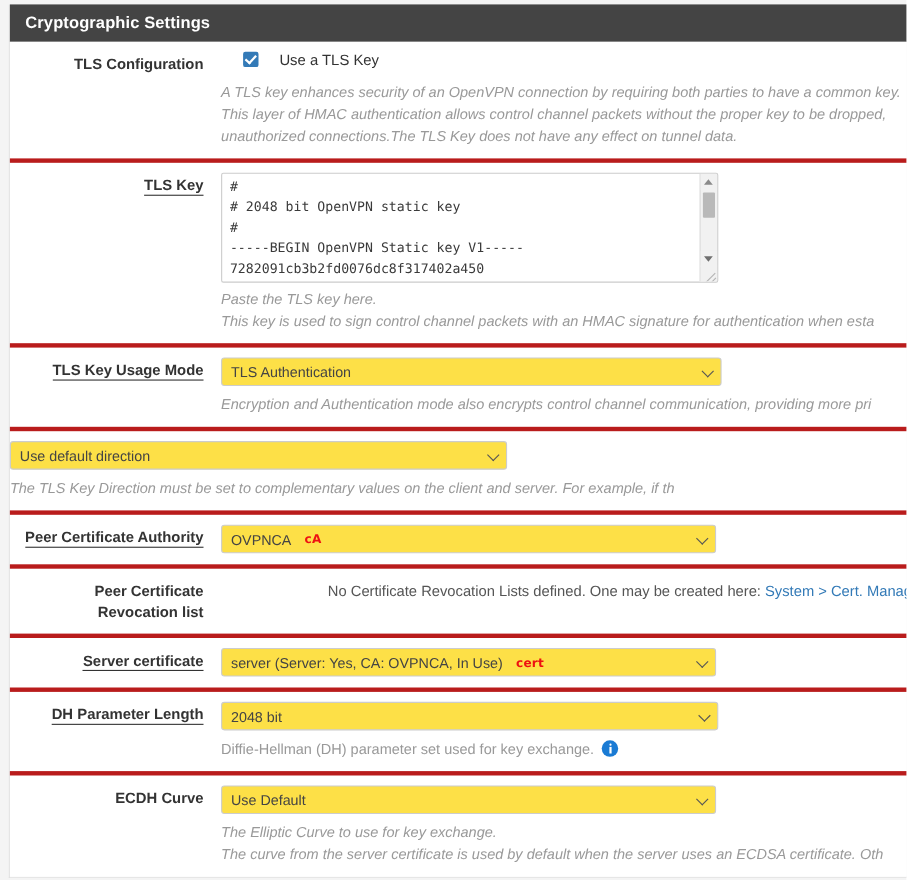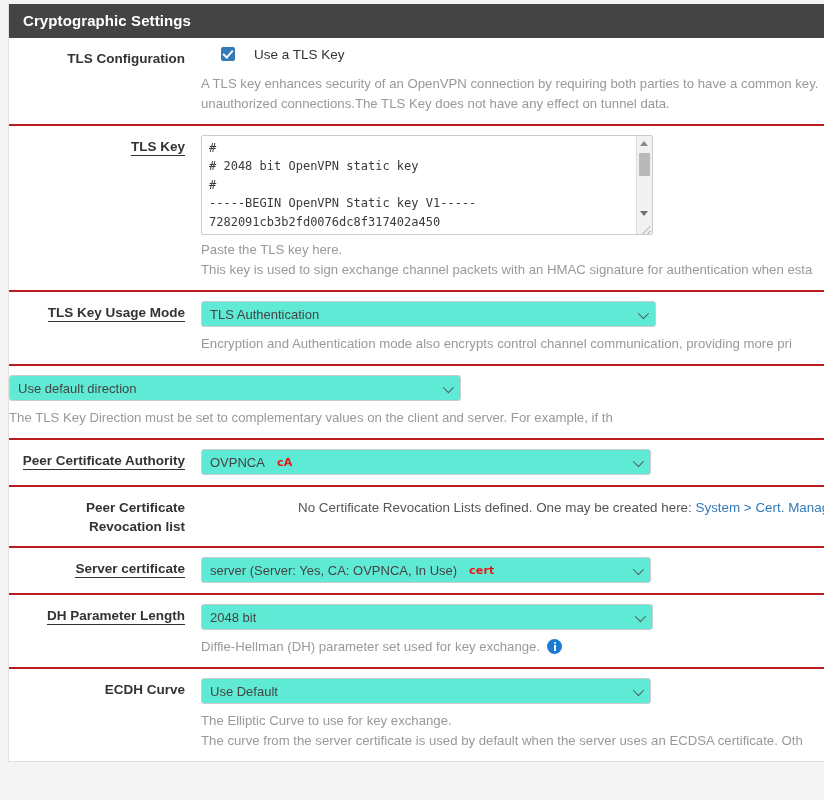--- a/index.html
+++ b/index.html
@@ -48,21 +48,21 @@
 
   .panel-body {
     padding: 0;
     background: #fff;
   }
 
   
   .form-row {
     display: flex;
     align-items: flex-start;
-    border-bottom: 2px solid #b91c1c;
+    border-bottom: 4px solid #b91c1c;
     padding: 9px 0 10px 0;
     min-height: 22px;
   }
   .form-row.no-border { border-bottom: none; }
 
   .col-label {
     width: 192px;
     min-width: 192px;
     text-align: right;
     padding-right: 16px;
@@ -116,30 +116,31 @@
     color: #333333;
   }
 
   
   .help {
     color: #999999;
     font-size: 13.2px;
     line-height: 20px;
     margin-top: 7px;
     white-space: nowrap;
+    font-style: italic;
   }
   .help.tight { margin-top: 5px; }
   .help-line { white-space: nowrap; }
 
   
   .select {
     position: relative;
     box-sizing: border-box;
     height: 26px;
-    background: #5eead4;
+    background: #fde047;
     border: 1px solid #cccccc;
     border-radius: 3px;
     display: flex;
     align-items: center;
     padding: 0 24px 0 8px;
     font-size: 13px;
     color: #444444;
   }
   .select .chev {
     position: absolute;
@@ -310,20 +311,21 @@
 
       <div class="form-row">
         <div class="col-label">TLS Configuration</div>
         <div class="col-field">
           <div class="checkline">
             <span class="cb"></span>
             <span class="cb-label">Use a TLS Key</span>
           </div>
           <div class="help">
             <div class="help-line">A TLS key enhances security of an OpenVPN connection by requiring both parties to have a common key.</div>
+            <div class="help-line">This layer of HMAC authentication allows control channel packets without the proper key to be dropped,</div>
             <div class="help-line">unauthorized connections.The TLS Key does not have any effect on tunnel data.</div>
           </div>
         </div>
       </div>
 
       <div class="form-row">
         <div class="col-label">
           <span class="u">TLS Key</span>
         </div>
         <div class="col-field">
@@ -339,21 +341,21 @@
               <div class="ta-arrow down"></div>
             </div>
             <div class="ta-grip">
               <i></i>
                 <i></i>
                 <i></i>
             </div>
           </div>
           <div class="help tight">
             <div class="help-line">Paste the TLS key here.</div>
-            <div class="help-line">This key is used to sign exchange channel packets with an HMAC signature for authentication when esta</div>
+            <div class="help-line">This key is used to sign control channel packets with an HMAC signature for authentication when esta</div>
           </div>
         </div>
       </div>
 
       <div class="form-row">
         <div class="col-label">
           <span class="u">TLS Key Usage Mode</span>
         </div>
         <div class="col-field">
           <div class="select sel-w455">

